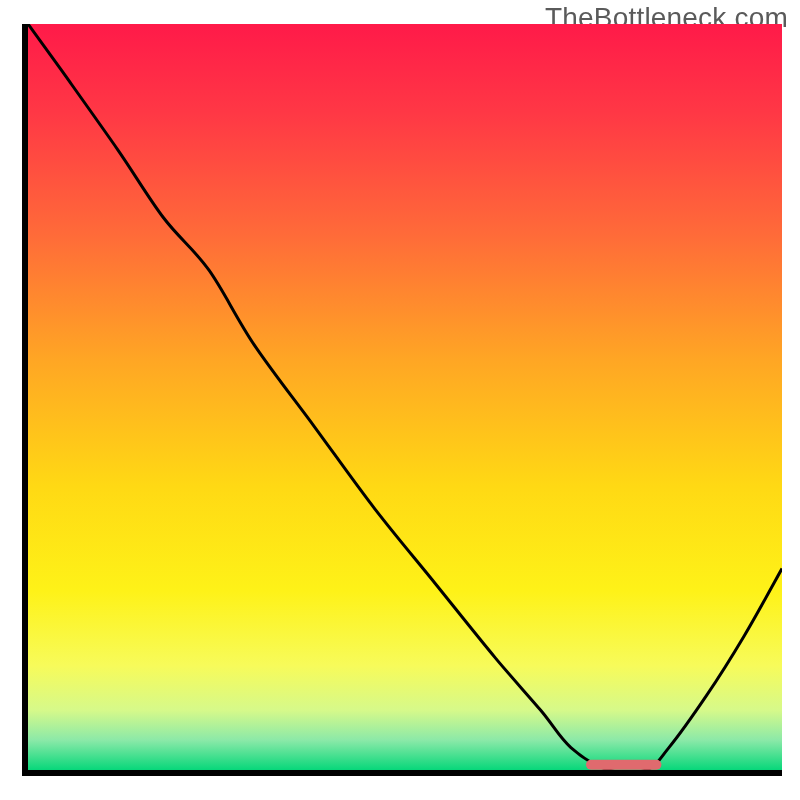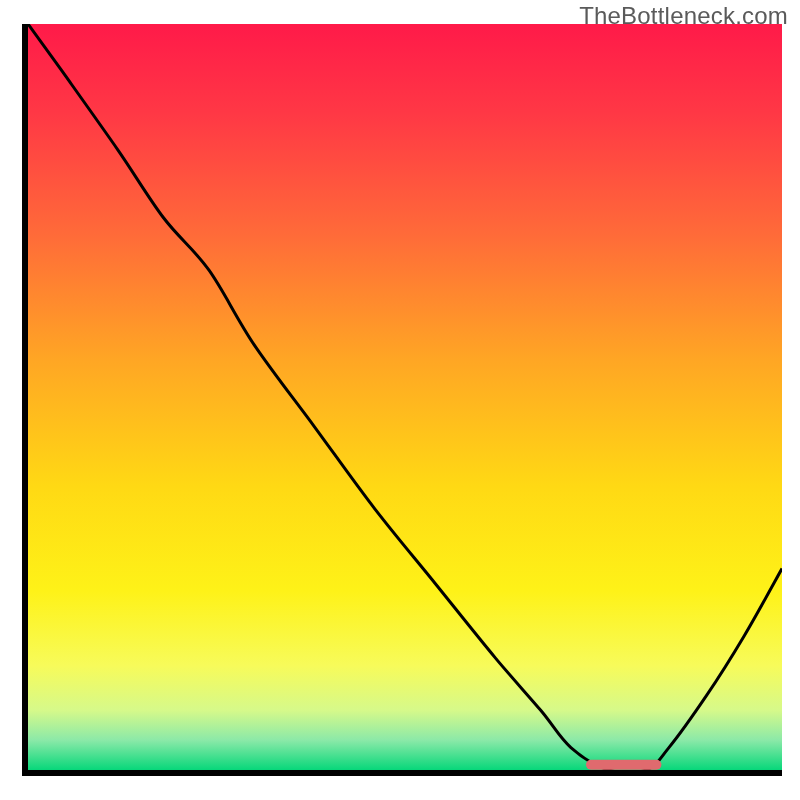--- a/index.html
+++ b/index.html
@@ -16,21 +16,21 @@
     left: 0;
     top: 0;
     width: 800px;
     height: 800px;
   }
   .watermark {
     position: absolute;
     top: 2px;
     right: 12px;
     color: #5a5a5a;
-    font-size: 24px;
+    font-size: 28px;
     font-weight: 400;
     letter-spacing: 0.2px;
   }
   .axis-v {
     position: absolute;
     left: 22px;
     top: 24px;
     width: 6px;
     height: 752px;
     background: #000;

